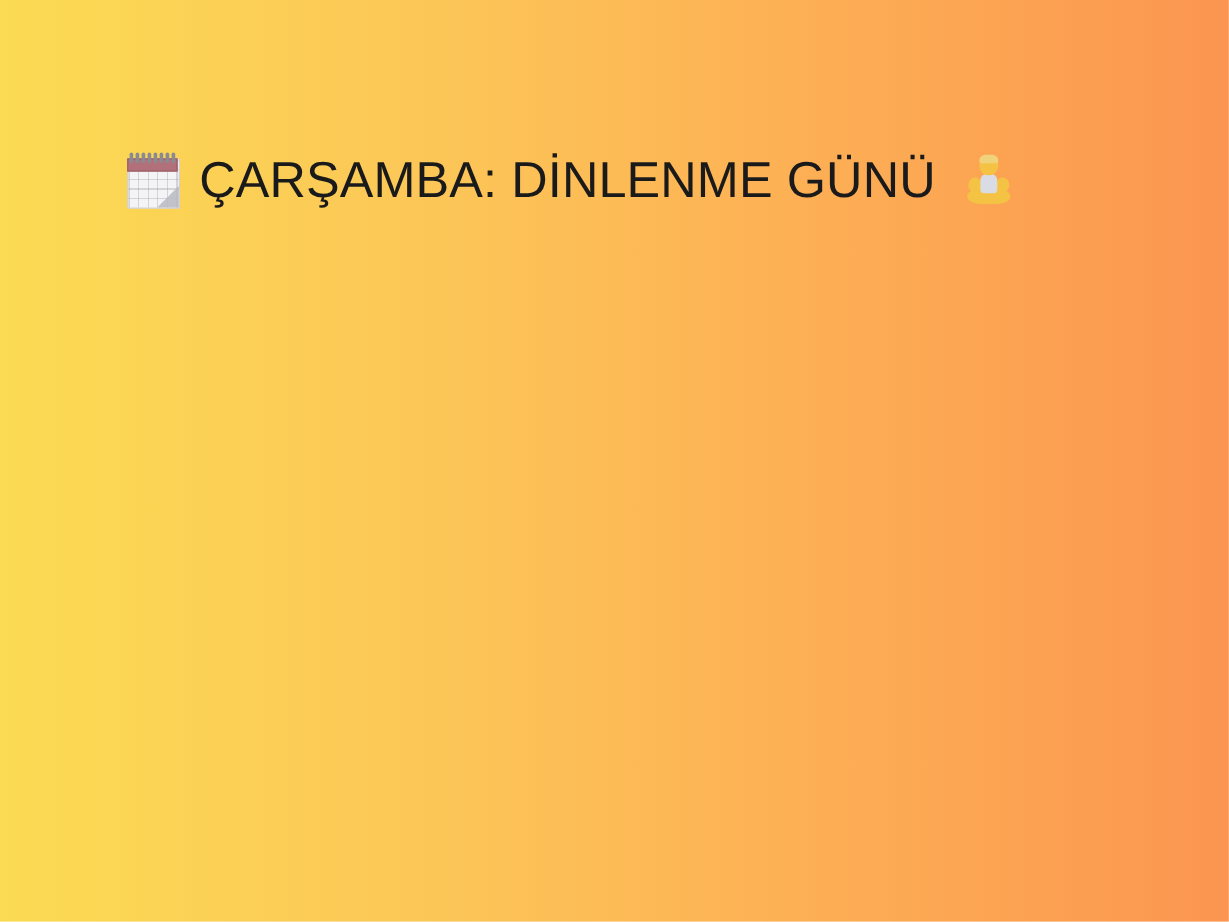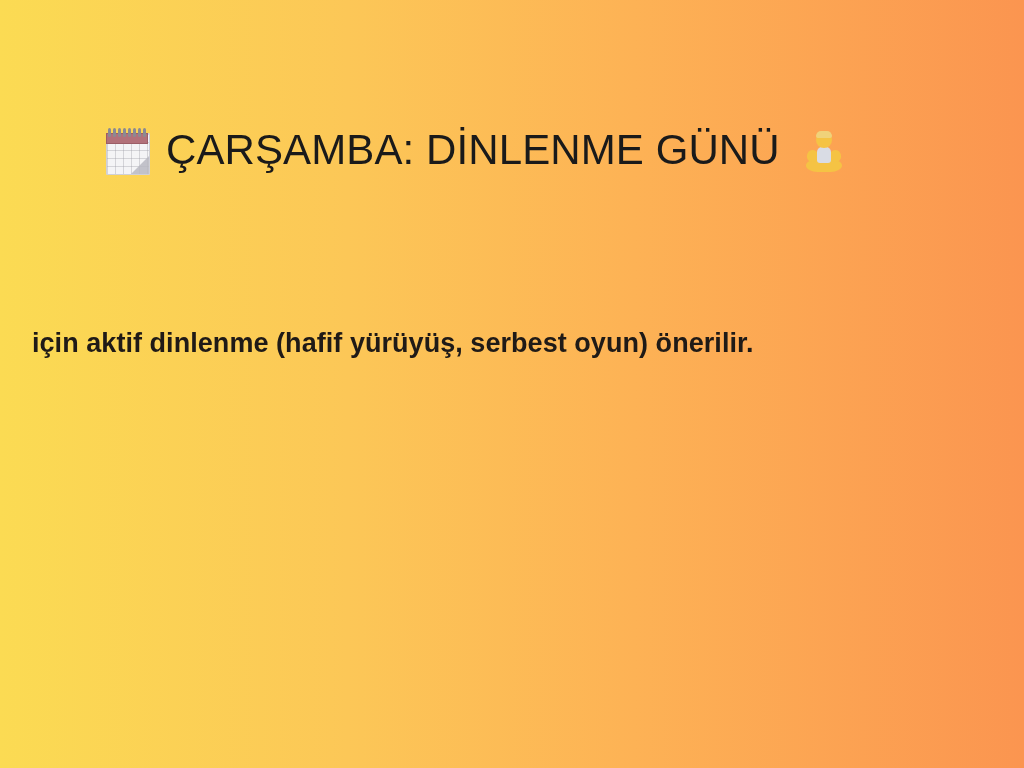--- a/index.html
+++ b/index.html
@@ -23,21 +23,20 @@
     height: 768px;
     box-sizing: border-box;
   }
 
   
   .title-block {
     position: absolute;
     left: 104px;
     top: 126px;
     display: flex;
-    align-items: center;
     white-space: nowrap;
   }
 
   .title-emoji {
     font-family: "DejaVu Sans", sans-serif;
     font-size: 44px;
     line-height: 1;
     display: inline-block;
   }
 
@@ -200,16 +199,15 @@
         <span class="arm-r"></span>
         <span class="torso"></span>
         <span class="head"></span>
         <span class="hair"></span>
       </span>
     </span>
 
   </div>
 
   <div class="body-block">
-    <div class="body-line">için aktif dinlenme (hafif yürüyüş, serbest oyun) önerilir.</div>
   </div>
 
 </div>
 
 </body></html>

